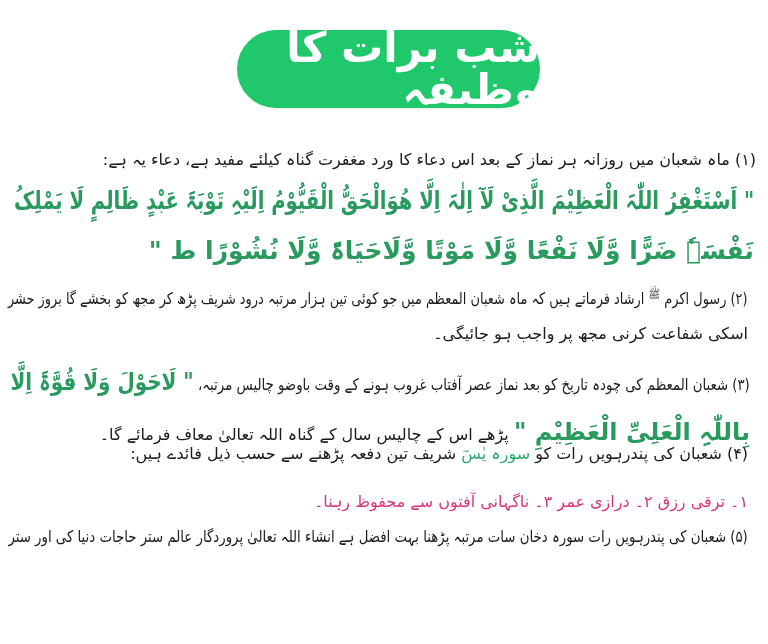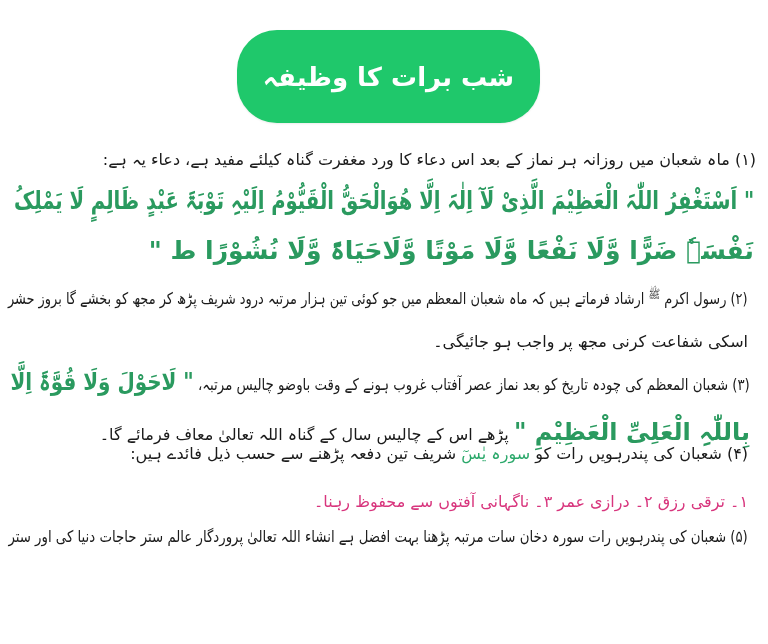--- a/index.html
+++ b/index.html
@@ -3,24 +3,24 @@
 <meta charset="utf-8">
 <style>
   html, body { margin: 0; padding: 0; }
   body {
     width: 768px; height: 644px; background: #ffffff; overflow: hidden;
     font-family: "DejaVu Sans", sans-serif; color: #111;
     position: relative;
   }
   .page { position: absolute; inset: 0; direction: rtl; }
   .banner {
-    position: absolute; left: 237px; top: 30px; width: 303px; height: 93px;
+    position: absolute; left: 237px; top: 30px; width: 303px; height: 78px;
     background: #1fc86b; border-radius: 40px;
     display: flex; align-items: center; justify-content: center;
-    color: #fff; font-size: 26px; font-weight: bold; line-height: 1;
+    color: #fff; font-size: 42px; font-weight: bold; line-height: 1;
     box-shadow: 0 1px 2px rgba(0,0,0,0.08);
   }
   .line { position: absolute; right: 18px; white-space: nowrap; direction: rtl; text-align: right; }
   .urdu { font-size: 16px; color: #1a1a1a; line-height: 1.25; }
   .arabic { font-family: "DejaVu Sans", sans-serif; font-size: 25px; font-weight: bold; color: #2a9a5f; line-height: 1.2; }
   .arabic-inline { font-family: "DejaVu Sans", sans-serif; font-size: 24px; font-weight: bold; color: #2a9a5f; }
   .green-inline { color: #2aa86a; }
   .pink { color: #d8357d; font-size: 16px; }
   .saw { font-size: 12px; vertical-align: super; }
 </style>
@@ -35,21 +35,21 @@
 
   <div class="line urdu" style="top:150px; right:12px;">(۱) ماہ شعبان میں روزانہ ہر نماز کے بعد اس دعاء کا ورد مغفرت گناہ کیلئے مفید ہے، دعاء یہ ہے:</div>
   <div class="line arabic" style="top: 186px; right: 14px; transform-origin: right top; transform: scaleX(0.783);">" اَسْتَغْفِرُ اللّٰہَ الْعَظِیْمَ الَّذِیْ لَآ اِلٰہَ اِلَّا ھُوَالْحَقُّ الْقَیُّوْمُ اِلَیْہِ تَوْبَۃَ عَبْدٍ ظَالِمٍ لَا یَمْلِکُ</div>
   <div class="line arabic" style="top:230px; right:14px;margin-top:6px;">نَفْسَہٗ ضَرًّا وَّلَا نَفْعًا وَّلَا مَوْتًا وَّلَاحَیَاۃً وَّلَا نُشُوْرًا ط "</div>
 
   <div class="line urdu" style="top: 287px; right: 20px; transform-origin: right top; transform: scaleX(0.807);">
     <span>(۲) رسول اکرم</span>
     <span class="saw">ﷺ</span>
     <span>ارشاد فرماتے ہیں کہ ماہ شعبان المعظم میں جو کوئی تین ہزار مرتبہ درود شریف  پڑھ کر مجھ کو بخشے گا بروز حشر</span>
   </div>
-  <div class="line urdu" style="top:332px; right:20px;">اسکی شفاعت کرنی مجھ پر  واجب ہو جائیگی۔</div>
+  <div class="line urdu" style="top:324px; right:20px;">اسکی شفاعت کرنی مجھ پر  واجب ہو جائیگی۔</div>
 
   <div class="line" style="top: 368px; right: 18px; transform-origin: right top; transform: scaleX(0.831);">
     <span class="urdu">(۳) شعبان المعظم کی چودہ تاریخ کو بعد نماز عصر آفتاب غروب ہونے کے وقت باوضو چالیس مرتبہ،</span>
     <span class="arabic-inline">" لَاحَوْلَ وَلَا قُوَّۃَ اِلَّا</span>
   </div>
   <div class="line" style="top:418px; right:18px;">
     <span class="arabic-inline">بِاللّٰہِ الْعَلِیِّ الْعَظِیْمِ "</span>
     <span class="urdu">پڑھے اس کے چالیس سال کے گناہ اللہ تعالیٰ معاف فرمائے گا۔</span>
   </div>
 

